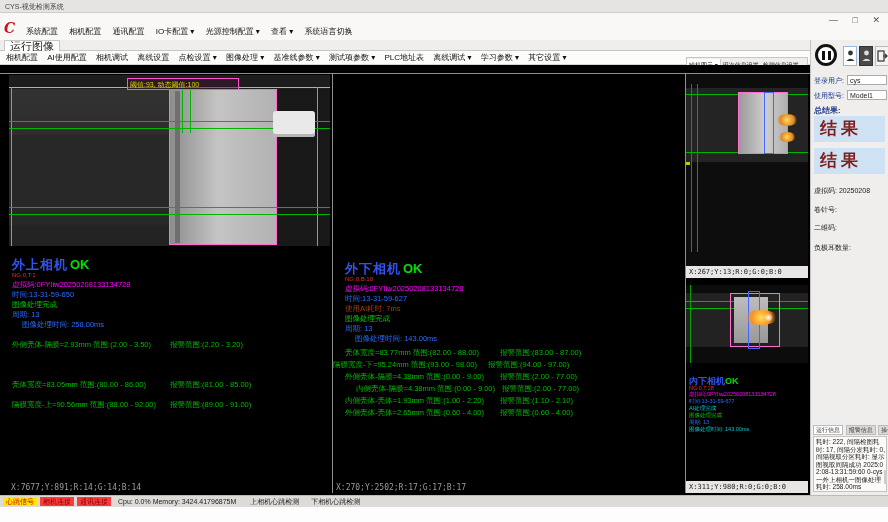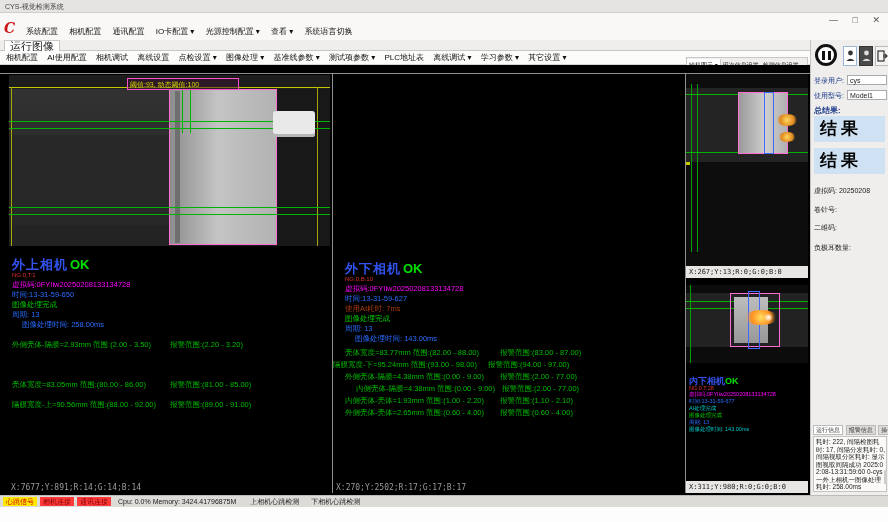--- a/index.html
+++ b/index.html
@@ -54,21 +54,21 @@
   .pausebtn{left:4px;top:4px;width:22px;height:22px;border:3px solid #111;border-radius:50%;background:#fff;
             display:flex;align-items:center;justify-content:center;gap:3px;box-sizing:border-box;}
   .pausebtn i{display:block;width:3px;height:9px;background:#111;}
   .sbtn{top:6px;width:14px;height:20px;border:1px solid #9ab7d6;background:#fff;display:flex;align-items:center;justify-content:center;box-sizing:border-box;}
   .sbtn.dark{background:#4a4a4a;border-color:#333;}
   .sbtn.plain{background:#f4f3f2;border-color:#bbb;}
   .slabel{font-size:7px;color:#1a3a8a;}
   .sval{position:absolute;height:10px;background:#fff;border:1px solid #aaa;font-size:7px;color:#222;
         line-height:9px;padding-left:2px;box-sizing:border-box;}
   .resultbox{position:absolute;left:3px;width:71px;height:26px;background:#cfe2f4;
-             font-size:17px;font-weight:bold;color:#000000;line-height:26px;letter-spacing:4px;padding-left:6px;box-sizing:border-box;}
+             font-size:17px;font-weight:bold;color:#7f1d1d;line-height:26px;letter-spacing:4px;padding-left:6px;box-sizing:border-box;}
   .sfield{font-size:7px;color:#222;}
   .info-tabs{position:absolute;font-size:6px;color:#333;}
   .info-tabs span{display:inline-block;background:#dddbd8;border:1px solid #bbb;padding:0 2px;margin-right:1px;line-height:8px;}
   .info-tabs span.sel{background:#fff;}
   .loglines{position:absolute;font-size:6.5px;line-height:7.5px;color:#222;width:70px;word-break:break-all;}
 
   
   .smalltabs{left:686px;top:57px;width:122px;height:15px;background:#efeeec;border:1px solid #c9c7c4;
              box-sizing:border-box;font-size:6px;color:#222;display:flex;align-items:center;}
   .smalltabs span{padding:0 2px;line-height:12px;}

